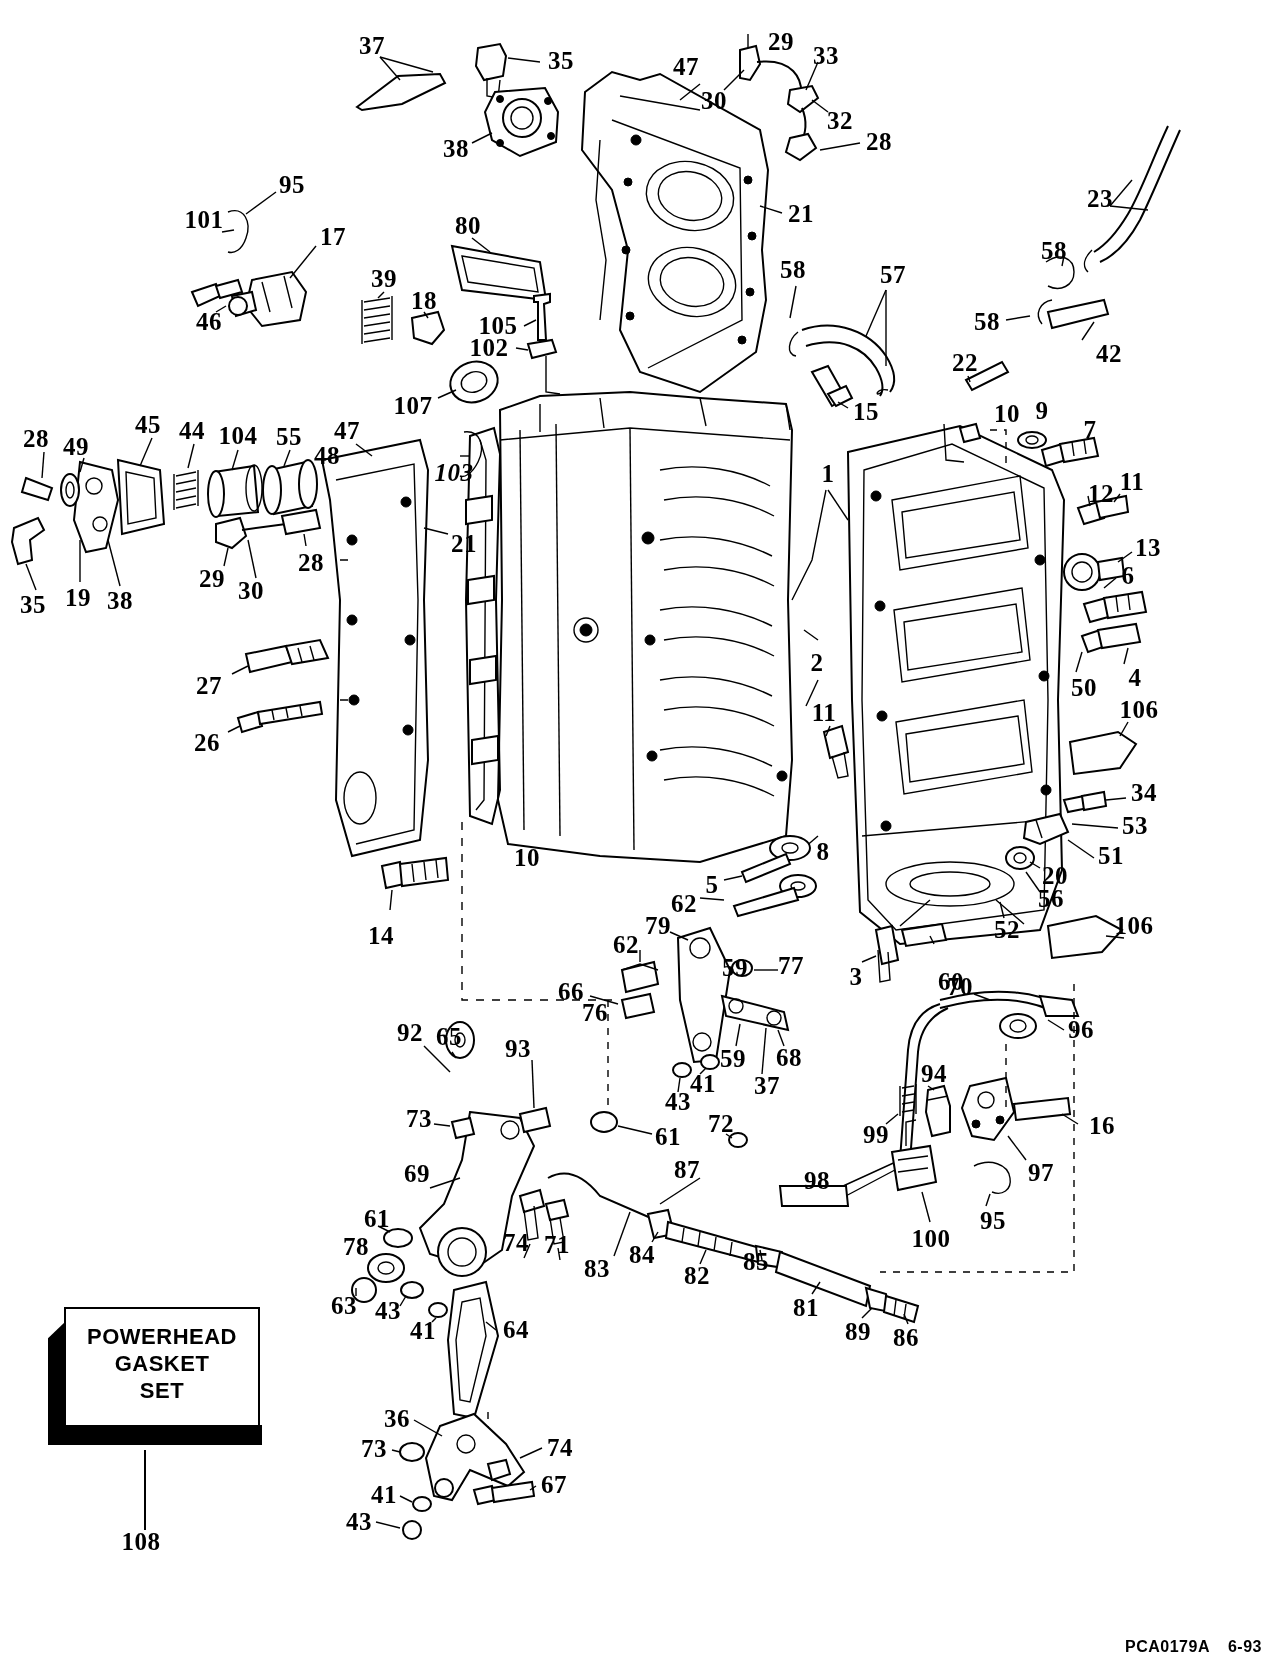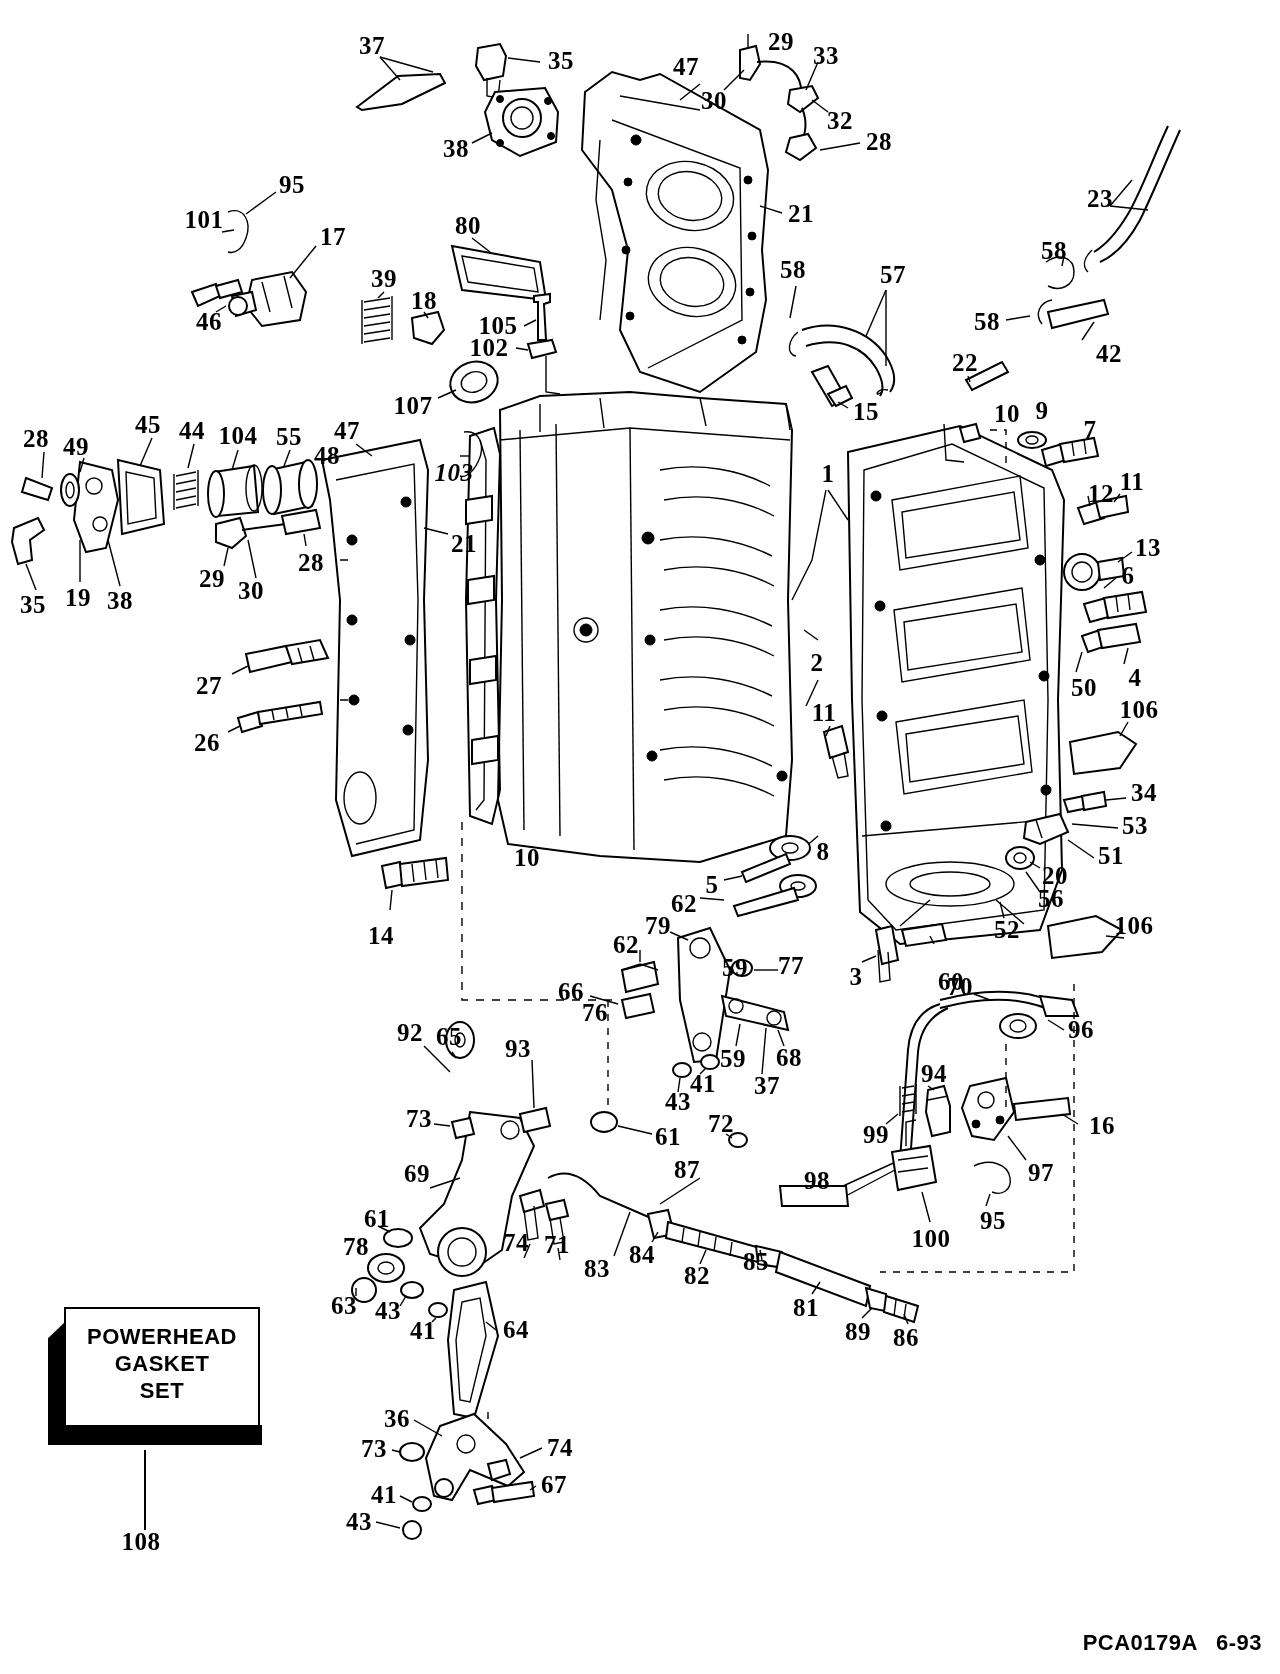--- a/index.html
+++ b/index.html
@@ -79,21 +79,21 @@
     font-size: 22px;
     line-height: 27px;
     letter-spacing: 0.5px;
   }
   .partnum {
     position: absolute;
     right: 18px;
     bottom: 18px;
     font-family: "Liberation Sans", sans-serif;
     font-weight: bold;
-    font-size: 22px;
+    font-size: 16px;
     letter-spacing: 0.5px;
   }
   .partnum .date { margin-left: 18px; }
   #art {
     position: absolute;
     left: 0; top: 0;
     width: 1280px;
     height: 1674px;
     pointer-events: none;
   }

